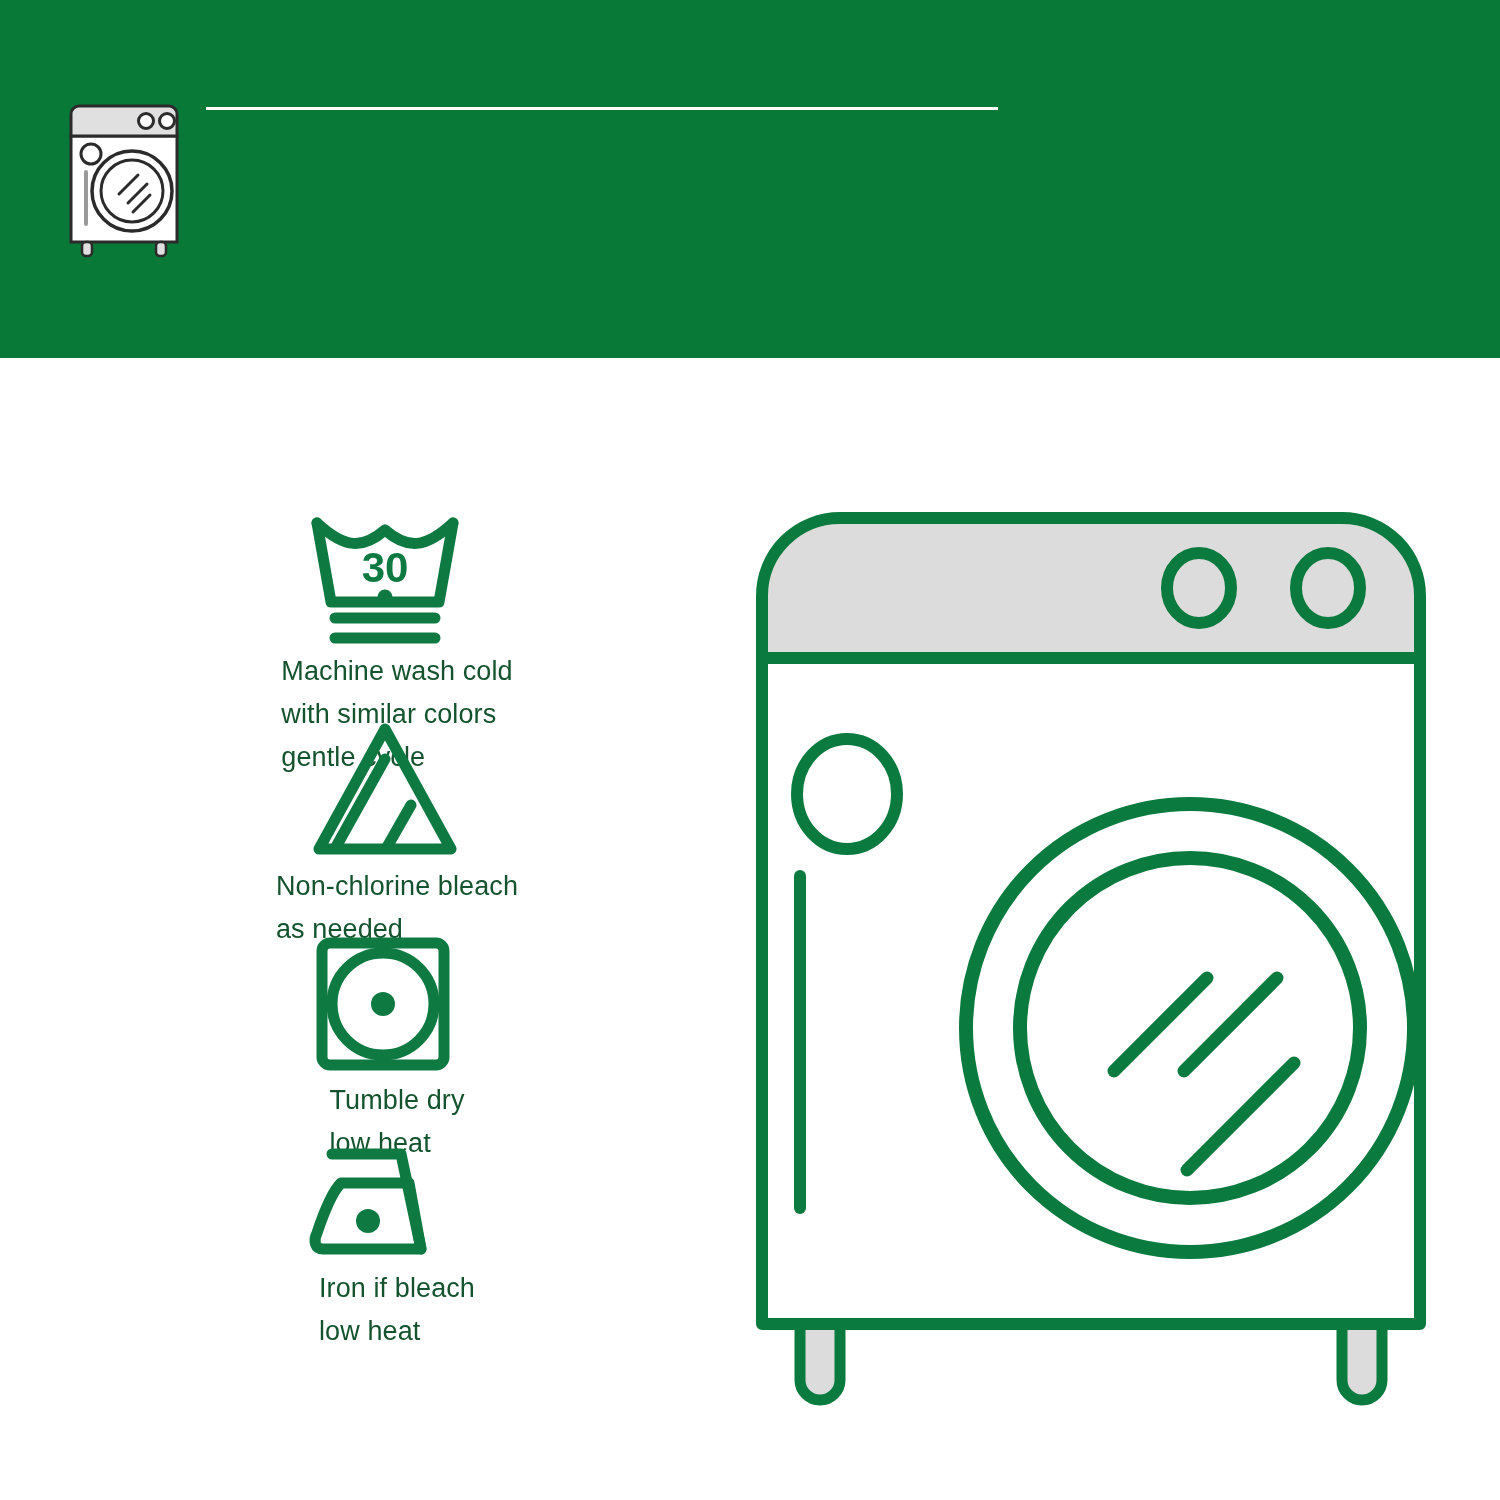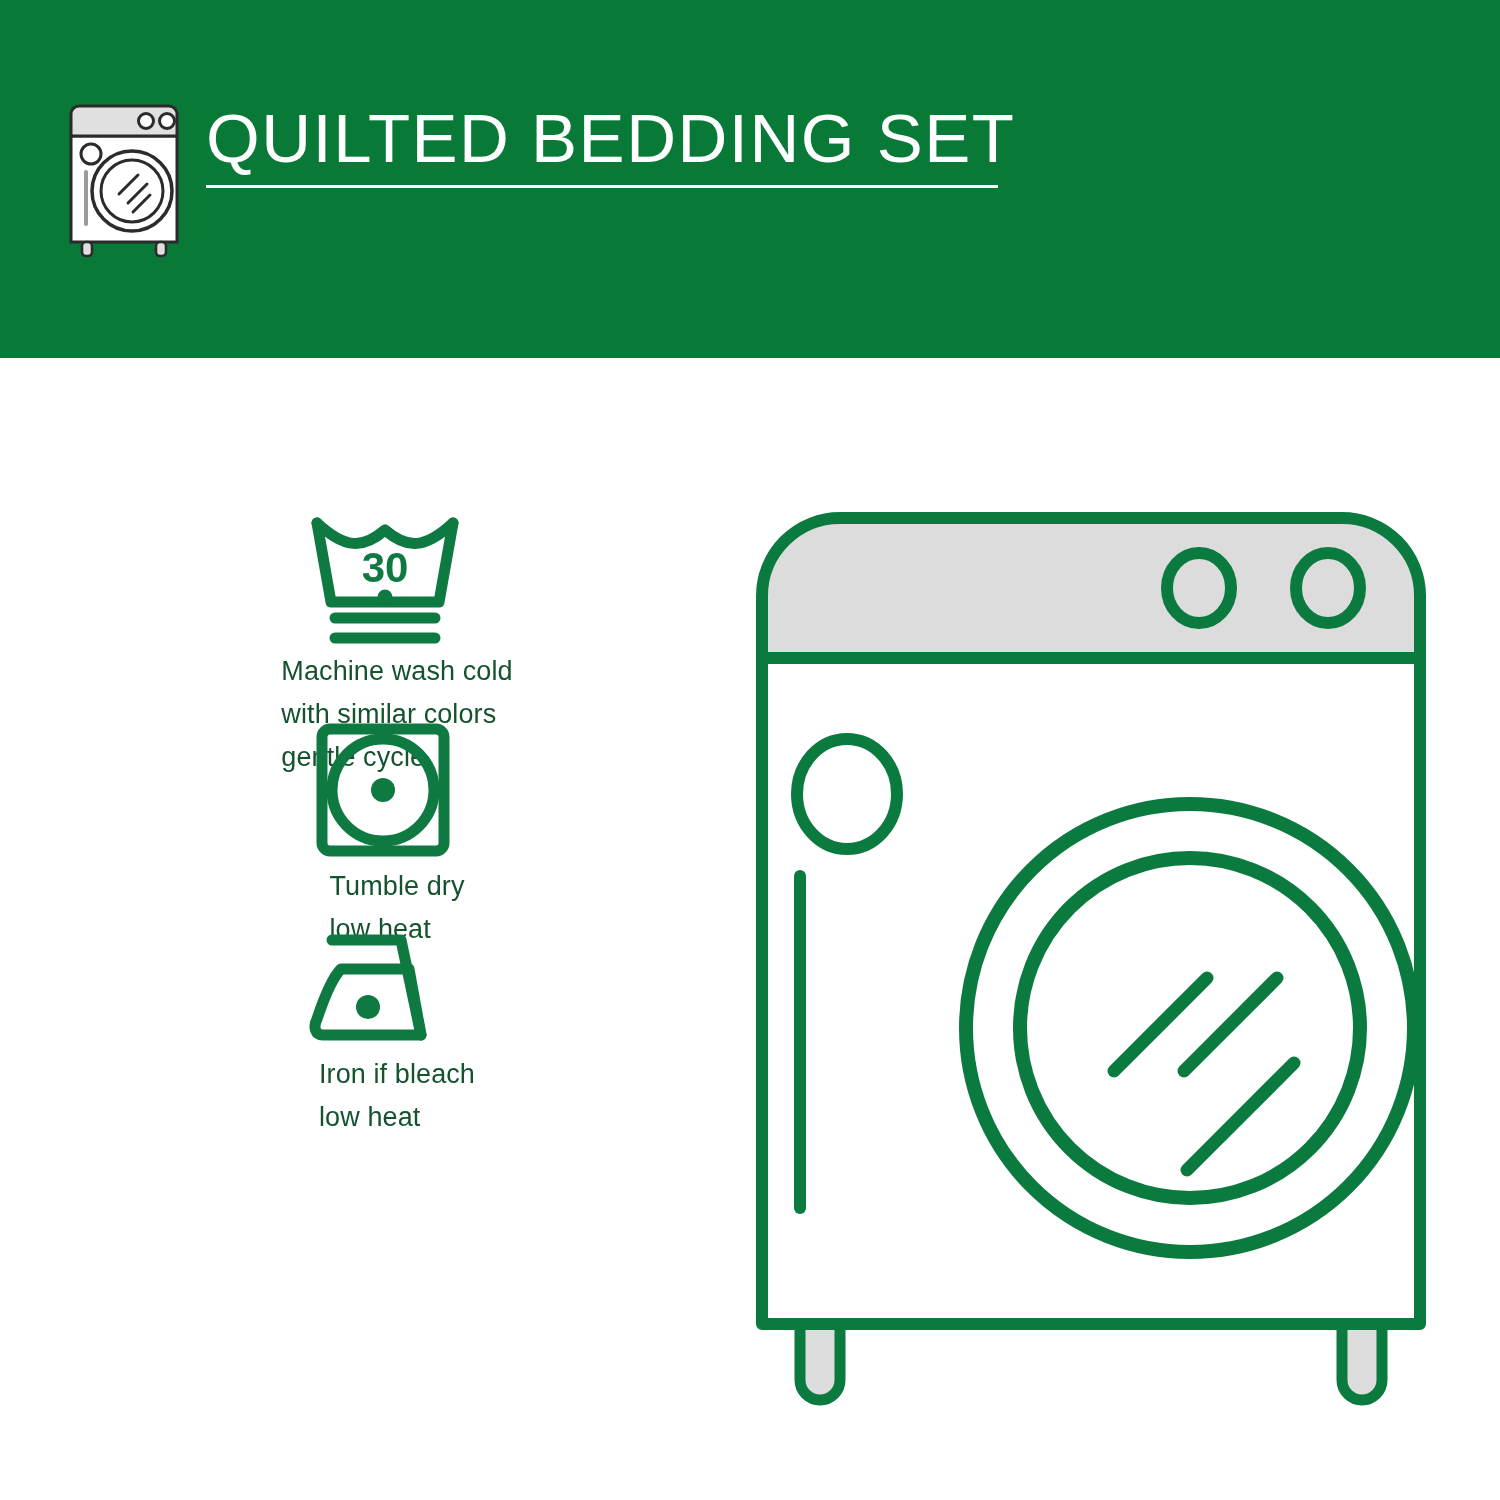--- a/index.html
+++ b/index.html
@@ -151,21 +151,20 @@
           <line x1="57" y1="98" x2="76" y2="79" stroke="#2b2b2b" stroke-width="3" stroke-linecap="round"></line>
           <line x1="66" y1="107" x2="85" y2="88" stroke="#2b2b2b" stroke-width="3" stroke-linecap="round"></line>
           <line x1="71" y1="116" x2="88" y2="99" stroke="#2b2b2b" stroke-width="3" stroke-linecap="round"></line>
 
           <rect x="20" y="146" width="10" height="14" rx="4" fill="#E0E0E0" stroke="#2b2b2b" stroke-width="2.6"></rect>
           <rect x="94" y="146" width="10" height="14" rx="4" fill="#E0E0E0" stroke="#2b2b2b" stroke-width="2.6"></rect>
         </svg>
       </span>
 
       <div class="header-text">
-        <div class="title-main">QUILTED BEDDING SET</div>
         <div class="title-divider"></div>
       </div>
 
     </div>
   </div>
 
   <div class="care-list">
 
     <div class="care-row row-wash">
       <span class="care-symbol">
@@ -182,20 +181,33 @@
           <text x="80" y="77" text-anchor="middle" font-family="'Liberation Sans', sans-serif" font-size="42" font-weight="700" fill="#0E7A42">30</text>
 
           <circle cx="80" cy="92" r="7.5" fill="#0E7A42"></circle>
         </svg>
       </span>
       <span class="care-label">Machine wash cold
 with similar colors
 gentle cycle</span>
     </div>
 
+    <div class="care-row row-bleach">
+      <span class="care-symbol">
+        <svg viewBox="0 0 160 150" width="160" height="150" xmlns="http://www.w3.org/2000/svg">
+          <g fill="none" stroke="#0E7A42" stroke-width="11" stroke-linecap="round" stroke-linejoin="round">
+            <path d="M80 14 L146 134 L14 134 Z"></path>
+            <line x1="80" y1="44" x2="32" y2="130"></line>
+            <line x1="106" y1="90" x2="82" y2="132"></line>
+          </g>
+        </svg>
+      </span>
+      <span class="care-label">Non-chlorine bleach
+as needed</span>
+    </div>
 
     <div class="care-row row-tumble">
       <span class="care-symbol">
         <svg viewBox="0 0 160 150" width="160" height="150" xmlns="http://www.w3.org/2000/svg">
           <g fill="none" stroke="#0E7A42" stroke-width="11" stroke-linejoin="round">
             <rect x="17" y="14" width="122" height="122" rx="8"></rect>
             <circle cx="78" cy="75" r="51"></circle>
           </g>
           <circle cx="78" cy="75" r="12" fill="#0E7A42"></circle>
         </svg>

